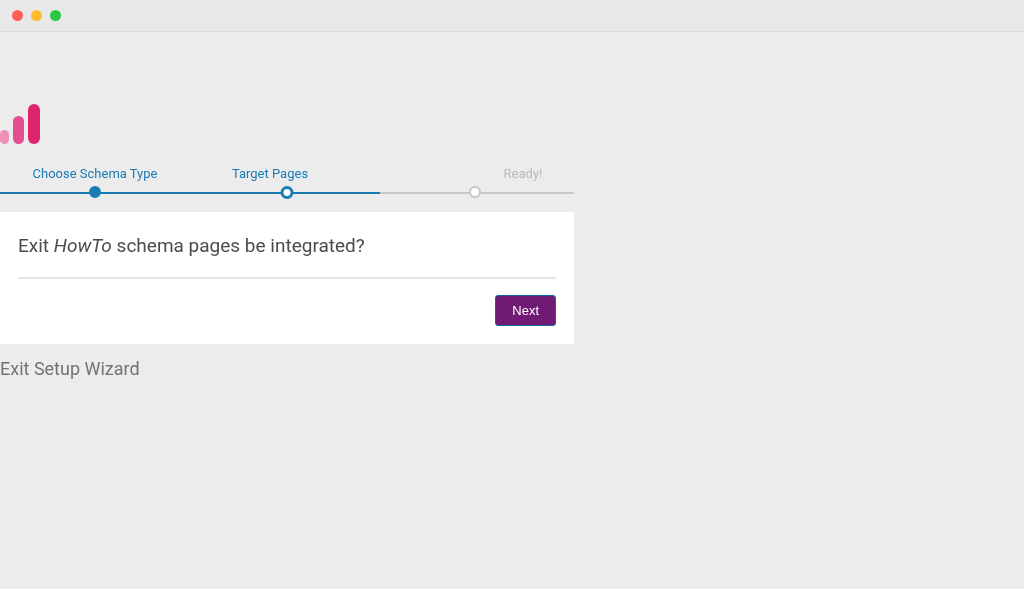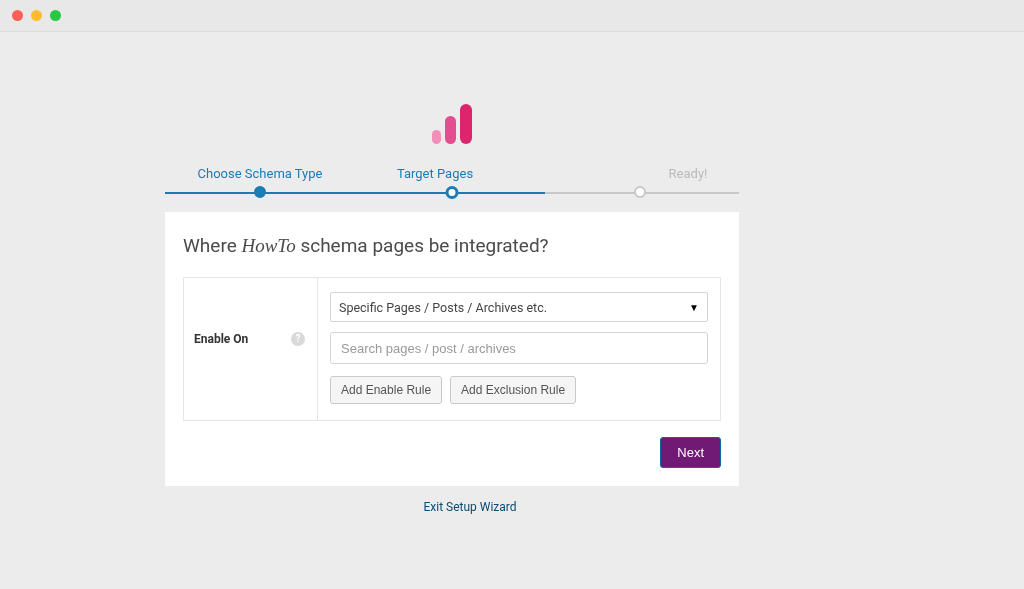--- a/index.html
+++ b/index.html
@@ -21,21 +21,21 @@
   }
   .dot { width: 11px; height: 11px; border-radius: 50%; }
   .dot.red { background: #ff5f57; }
   .dot.yellow { background: #febc2e; }
   .dot.green { background: #28c840; }
 
   .stage {
     width: 904px;
     display: flex;
     flex-direction: column;
-    align-items: center;
+    align-items: flex-start;
   }
 
   .logo {
     margin-top: 72px;
     display: flex;
     align-items: flex-end;
     gap: 4px;
     height: 40px;
   }
   .logo .bar { border-radius: 6px 6px 6px 6px; }
@@ -108,21 +108,21 @@
     padding: 22px 18px 18px 18px;
     box-shadow: 0 0 0 rgba(0,0,0,0);
   }
 
   .card-title {
     font-size: 19px;
     color: #4b4b4b;
     font-weight: 400;
     margin-bottom: 20px;
   }
-  .card-title .em { font-style: italic; font-family: Liberation Serif, serif; }
+  .card-title .em { font-style: italic; }
 
   .field-table {
     border: 1px solid #e6e6e6;
     display: flex;
   }
   .field-left {
     width: 134px;
     border-right: 1px solid #e6e6e6;
     padding: 54px 10px 0 10px;
     display: flex;
@@ -207,24 +207,23 @@
     color: #fff;
     border: 1px solid #0b679f;
     font-size: 13px;
     padding: 7px 16px;
     border-radius: 3px;
     cursor: pointer;
   }
 
   .exit-link {
     margin-top: 14px;
-    font-size: 12px;
-    color: #0c4a6e;
-    cursor: pointer;
-    margin-left: 36px;
+    font-size: 18px;
+    color: #737373;
+    cursor: pointer;
   }
 </style>
 </head>
 <body>
 
 <div class="titlebar">
   <div class="dot red"></div>
   <div class="dot yellow"></div>
   <div class="dot green"></div>
 </div>
@@ -243,39 +242,24 @@
     <div class="step-label inactive s3">Ready!</div>
     <div class="track"></div>
     <div class="track-fill"></div>
     <div class="node done n1"></div>
     <div class="node current n2"></div>
     <div class="node todo n3"></div>
   </div>
 
   <div class="card">
     <h2 class="card-title">
-      <span>Where </span><span class="em">HowTo</span><span> schema pages be integrated?</span>
+      <span>Exit </span><span class="em">HowTo</span><span> schema pages be integrated?</span>
     </h2>
 
     <div class="field-table">
-      <div class="field-left">
-        <span>Enable On</span>
-        <span class="help-icon">?</span>
-      </div>
-      <div class="field-right">
-        <div class="select">
-          <span>Specific Pages / Posts / Archives etc.</span>
-          <span class="caret">▼</span>
-        </div>
-        <input class="search" type="text" placeholder="Search pages / post / archives" style="">
-        <div class="rule-buttons">
-          <button class="btn-rule">Add Enable Rule</button>
-          <button class="btn-rule">Add Exclusion Rule</button>
-        </div>
-      </div>
     </div>
 
     <div class="card-footer">
       <button class="btn-next">Next</button>
     </div>
   </div>
 
   <div class="exit-link">Exit Setup Wizard</div>
 
 </div>

